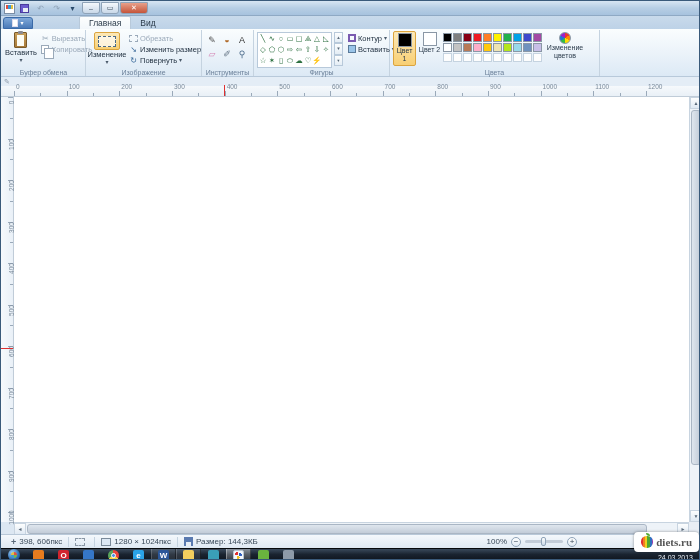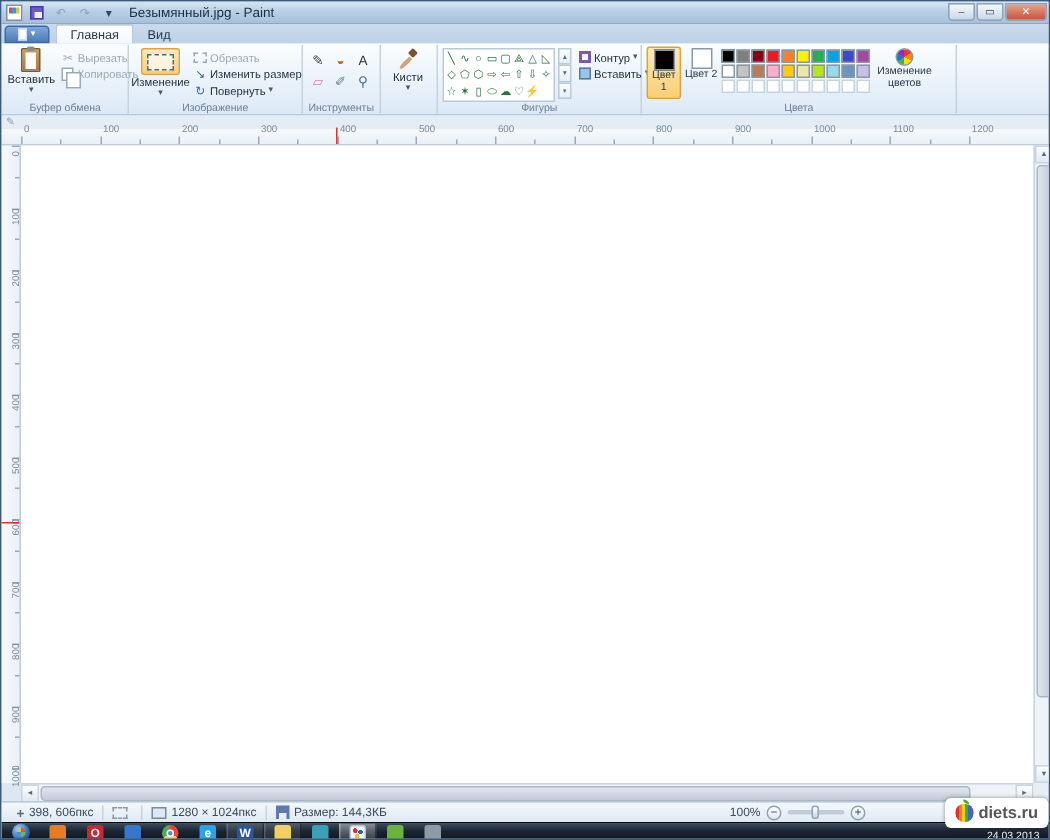--- a/index.html
+++ b/index.html
@@ -176,21 +176,21 @@
     background-image:radial-gradient(circle at 30% 30%, #e03030 18%, transparent 19%),
       radial-gradient(circle at 70% 40%, #3060c0 18%, transparent 19%),
       radial-gradient(circle at 45% 72%, #f0c020 18%, transparent 19%); }
   .watermark { position:absolute; right:2px; bottom:9px; height:20px; background:#fff;
     border-radius:4px; display:flex; align-items:center; gap:3px; padding:2px 7px;
     box-shadow:0 0 3px rgba(0,0,0,.4); }
   .apple { width:12px; height:12px; border-radius:45% 45% 48% 48%; position:relative;
     background:linear-gradient(90deg,#e03030 0 18%,#f08020 18% 36%,#f0d020 36% 54%,#50a830 54% 72%,#3070c0 72% 88%,#9040b0 88%); }
   .apple::after { content:''; position:absolute; left:5px; top:-3px; width:4px; height:3px;
     background:#50a830; border-radius:0 100% 0 100%; }
-  .wm-text { font-size:11px; font-weight:bold; color:#555; letter-spacing:0; }
+  .wm-text { font-size:11px; font-weight:bold; color:#555; letter-spacing:0;font-family:Liberation Serif, serif; }
   .tb-date { position:absolute; right:8px; bottom:0px; font-size:7px; color:#e8eef5; }
 </style>
 </head>
 <body>
 
 <div class="screen">
 
   <div class="titlebar">
     <div class="appicon"></div>
     <div class="qatbtn">
@@ -198,40 +198,39 @@
       </div>
     <div class="qatbtn dim">
         <span>↶</span>
       </div>
     <div class="qatbtn dim">
         <span>↷</span>
       </div>
     <div class="qatbtn">
         <span>▾</span>
       </div>
-    <div class="title-text">Безымянный.jpg - Paint</div>
     <div class="winctl">
       <div class="winbtn">
           <span>–</span>
         </div>
       <div class="winbtn">
           <span>▭</span>
         </div>
       <div class="winbtn close">
           <span>✕</span>
         </div>
     </div>
   </div>
 
   <div class="tabrow">
     <div class="appmenu">
       <div class="page"></div>
       <span class="dd">▾</span>
     </div>
-    <div style="display:flex;">
+    <div style="display:flex;margin-left:42px;">
         <div class="tab active">Главная</div>
         <div class="tab">Вид</div>
       </div>
   </div>
 
   <div class="ribbon">
 
     <div class="group" style="width:84px;">
       <div class="bigbtn">
         <div class="clip-icon"></div>
@@ -298,30 +297,20 @@
           <div class="tool-btn">
             <span style="color: rgb(106, 122, 138);">✐</span>
           </div>
           <div class="tool-btn">
             <span style="color: rgb(74, 106, 138);">⚲</span>
           </div>
         </div>
       <div class="group-label">Инструменты</div>
     </div>
 
-    <div class="group" style="width:38px;">
-      <div class="bigbtn brush-btn">
-        <svg width="16" height="15" viewBox="0 0 16 16">
-          <path d="M2 14 C4 10 6 9 9 6 L11 8 C8 11 7 13 3 15 Z" fill="#d4a373"></path>
-          <rect x="9" y="1" width="5" height="5" rx="1" transform="rotate(45 11.5 3.5)" fill="#7a5230"></rect>
-        </svg>
-        <span class="bb-label">Кисти</span>
-        <span class="dd">▾</span>
-      </div>
-    </div>
 
     <div class="group" style="width:136px;">
       <div class="shapes-wrap">
         <div class="shapes-grid">
             <div class="shape-cell">╲</div>
             <div class="shape-cell">∿</div>
             <div class="shape-cell">○</div>
             <div class="shape-cell">▭</div>
             <div class="shape-cell">▢</div>
             <div class="shape-cell">⟁</div>

